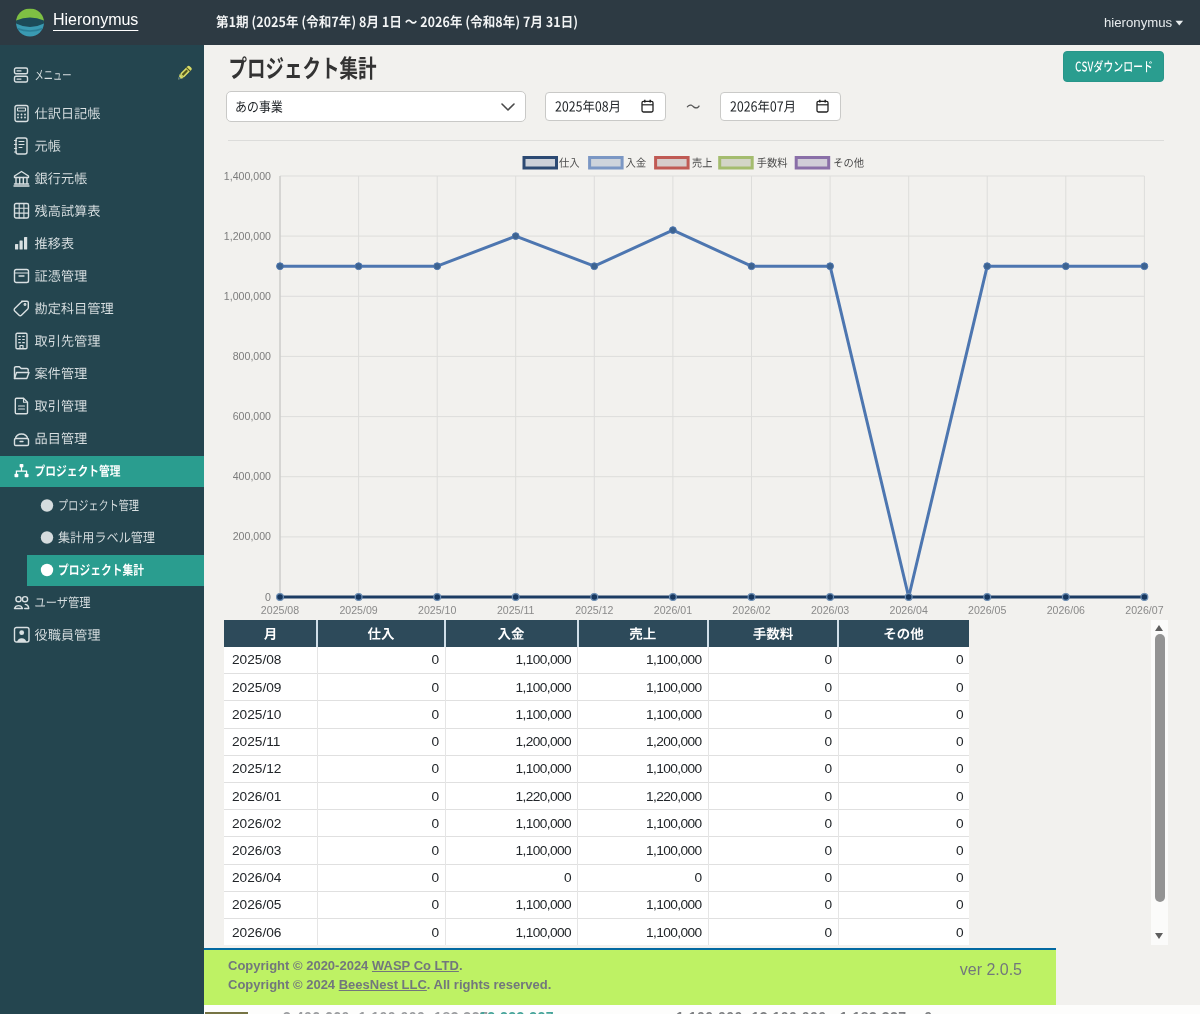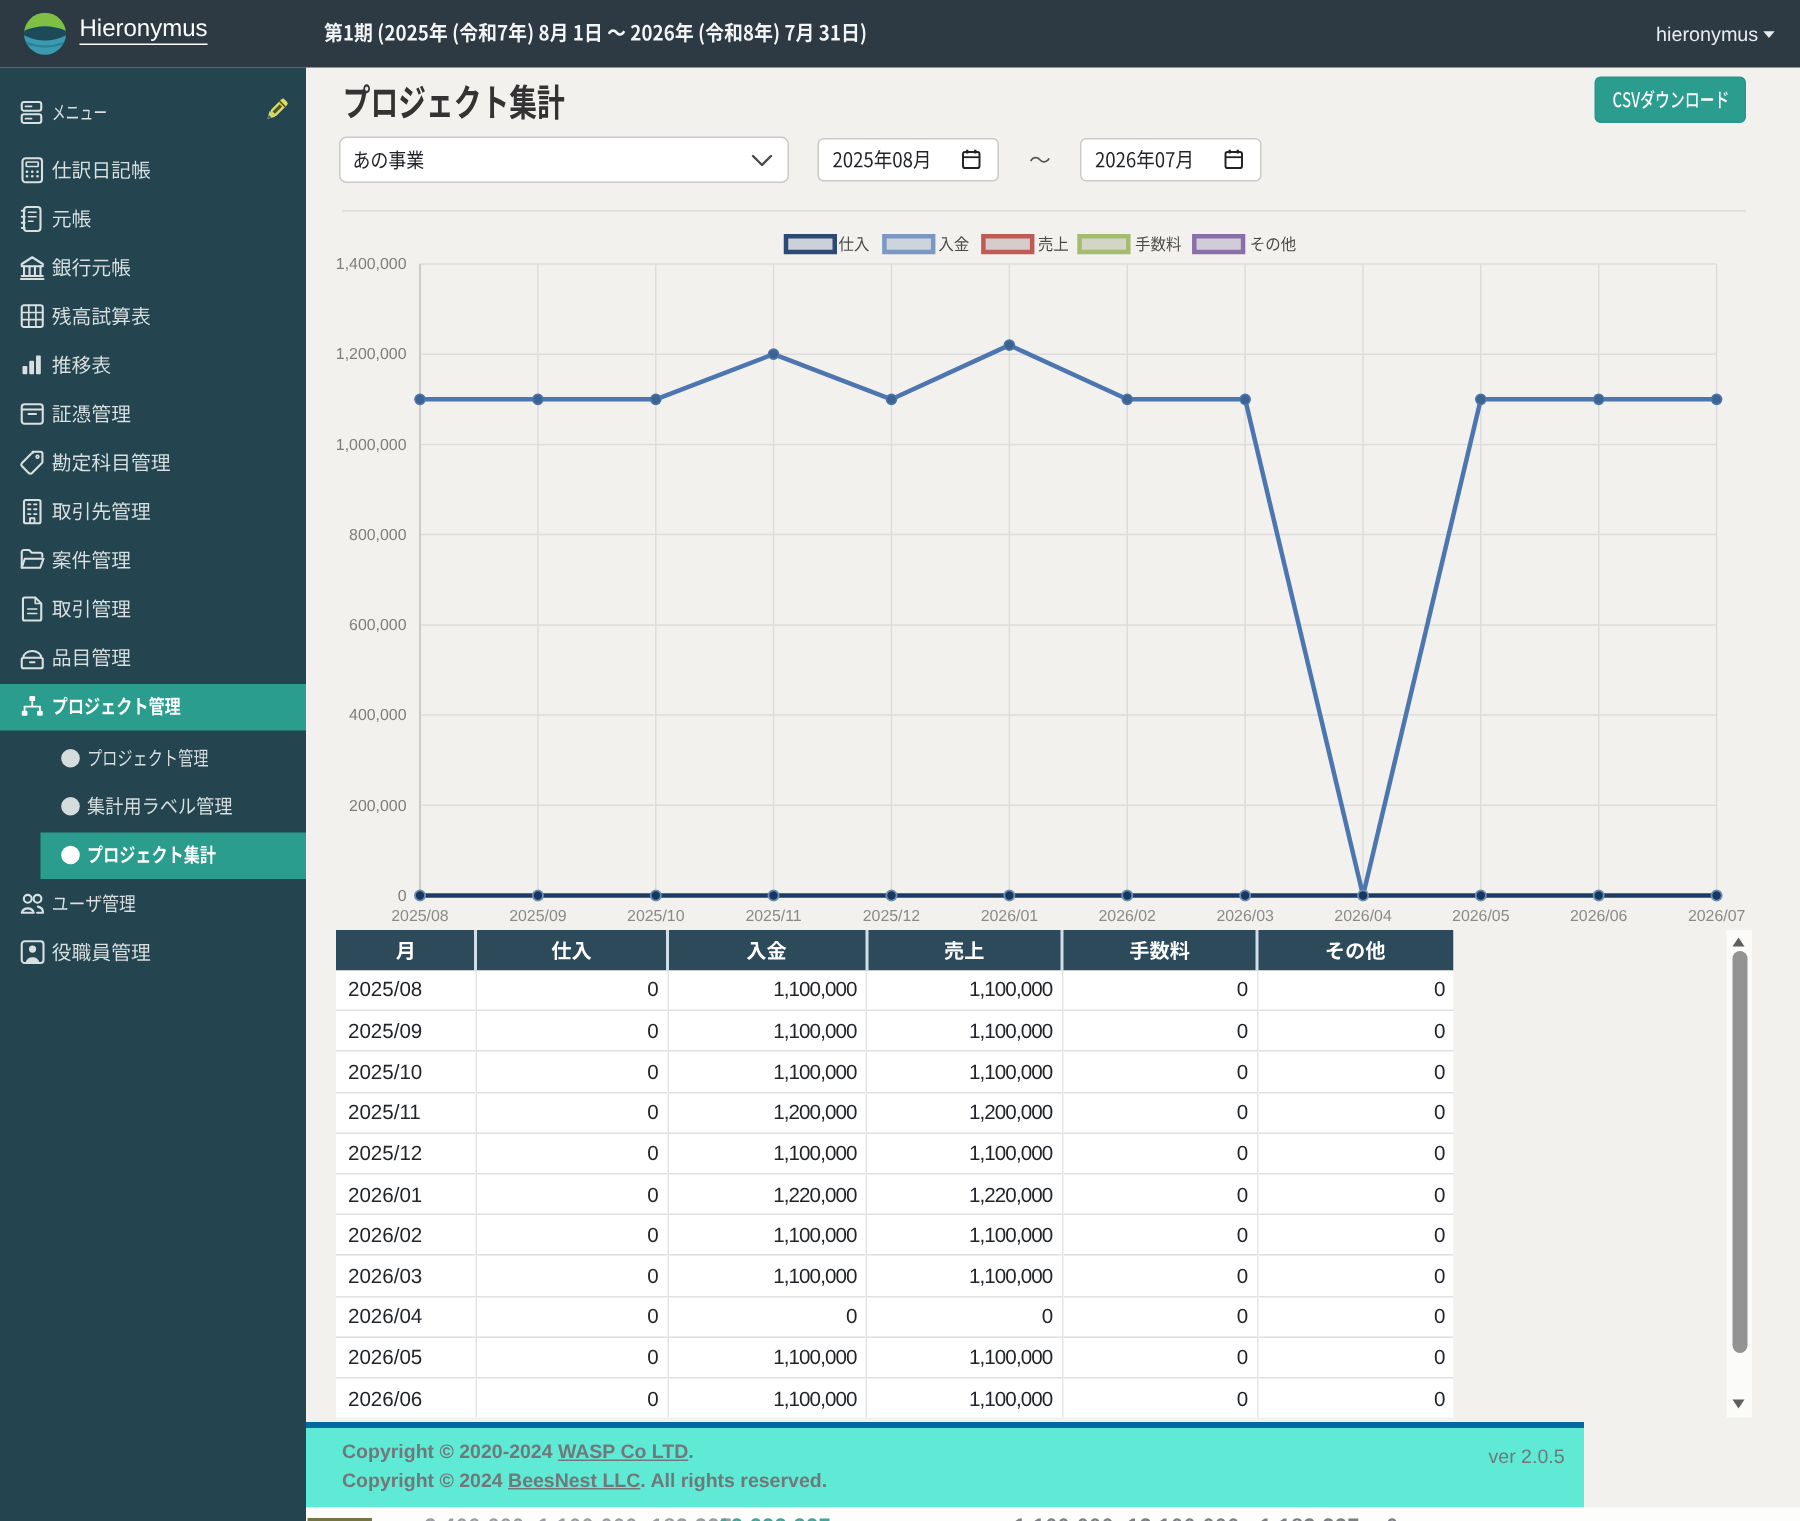--- a/index.html
+++ b/index.html
@@ -22,24 +22,24 @@
 td.m{text-align:left;padding-left:8px;letter-spacing:0}
 tr td{border-top:1px solid #e0e0e0}
 tr:first-child td{border-top:none}
 td:first-child{border-left:none}
 td:last-child{border-right:none}
 #sbtrack{left:1151px;top:620px;width:17px;height:325px;background:#fbfbfa}
 #sbthumb{left:1154.5px;top:634px;width:10px;height:268px;background:#939393;border-radius:5px}
 .sbarrow{width:0;height:0;border-left:4.5px solid transparent;border-right:4.5px solid transparent}
 #sbup{left:1155px;top:625px;border-bottom:6px solid #5e5e5e}
 #sbdn{left:1155px;top:933px;border-top:6px solid #5e5e5e}
-#footer{left:204px;top:948px;width:852px;height:57px;background:#5eead4;border-top:4px solid #0369a1}
+#footer{left:204px;top:948px;width:852px;height:57px;background:#bef264;border-top:2px solid #0369a1}
 .cop{position:absolute;left:24px;color:#72777c;font-size:13px;font-weight:bold;white-space:nowrap}
 .cop a{color:#72777c}
-#ver{position:absolute;right:13px;top:11px;color:#72777c;font-size:13px}
+#ver{position:absolute;right:34px;top:11px;color:#72777c;font-size:16px}
 #sliver{left:204px;top:1005px;width:996px;height:9px;background:#fdfdfc;overflow:hidden}
 #olivebar{left:205px;top:1011.5px;width:43px;height:3px;background:#767444}
 .sl{top:1008.8px;font-size:14px;font-weight:bold;letter-spacing:0.5px;white-space:nowrap}
 #overlay{left:0;top:0;width:1200px;height:1014px;pointer-events:none}
 </style></head>
 <body>
 <div class="abs" id="navbar"></div>
 <div class="abs" id="sidebar"></div>
 <div class="abs" id="act1"></div>
 <div class="abs" id="act2"></div>

